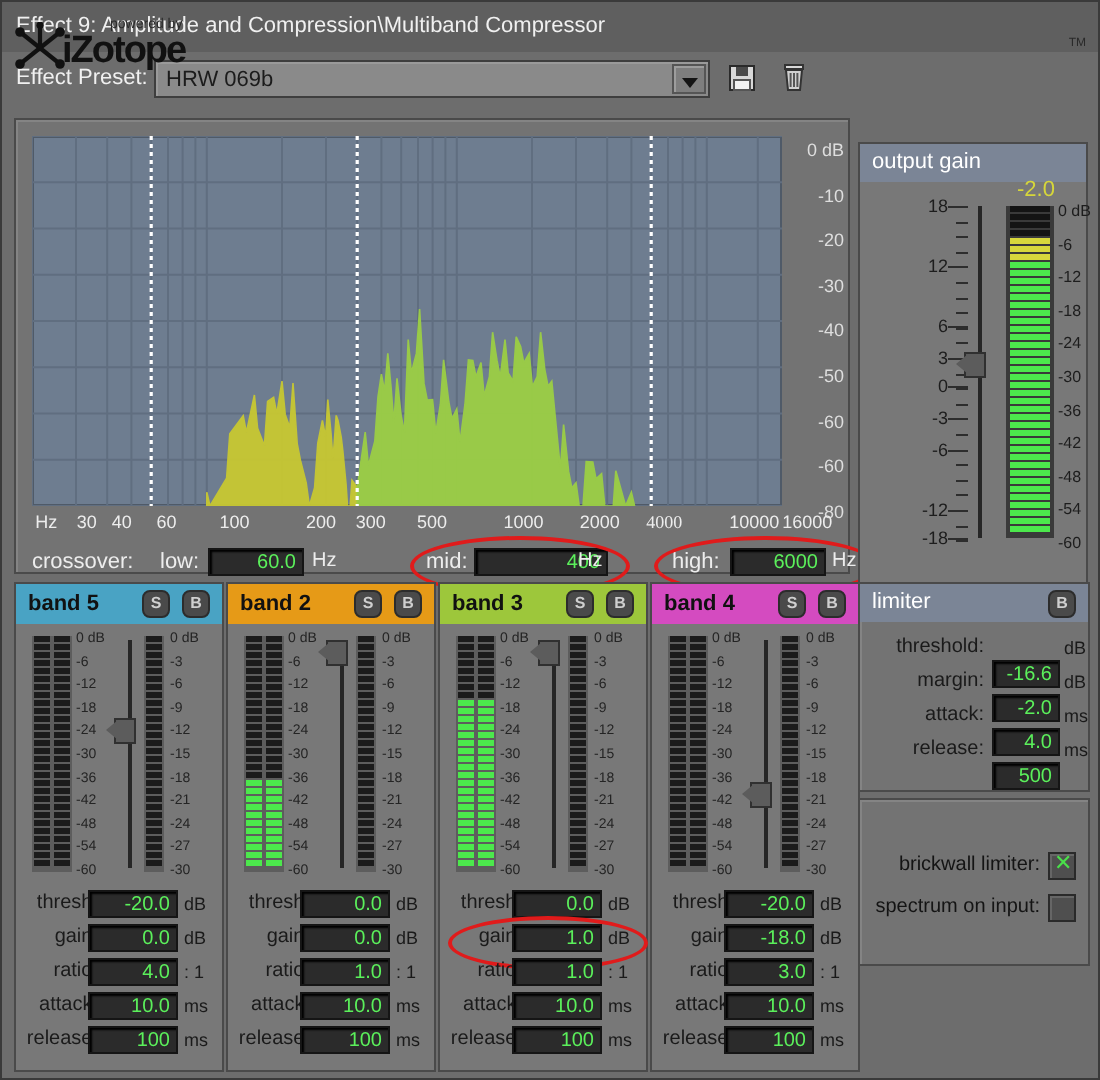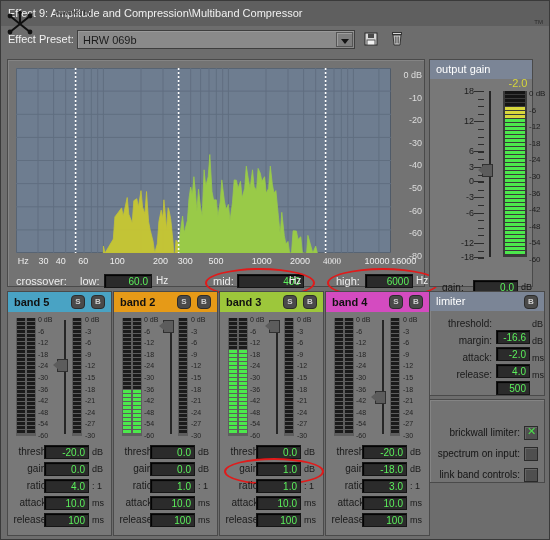--- a/index.html
+++ b/index.html
@@ -49,21 +49,21 @@
   .crossrow{position:absolute;left:8px;top:212px;width:404px;height:18px;}
   .crossrow .cl{position:absolute;top:3px;font-size:11px;color:#ededed;}
   .numbox{position:absolute;background:#2b2b2b;border:1px solid #151515;
           box-sizing:border-box;height:14px;line-height:13px;text-align:right;
           padding-right:3px;font-size:10px;color:#5bf05b;
           box-shadow:inset 1px 1px 1px #000;}
   .redoval{position:absolute;border:2px solid #e01b1b;border-radius:50%;
            pointer-events:none;background:transparent;}
 
   
-  #outputgain-panel{left:428px;top:58px;width:104px;height:228px;}
+  #outputgain-panel{left:428px;top:70px;width:115px;height:228px;}
   #outputgain-panel .phead{background:#7b8596;}
   .ogbody{position:absolute;left:0;top:19px;right:0;bottom:0;background:#787878;}
   .ogscale{position:absolute;left:6px;top:10px;width:48px;height:170px;}
   .ogscale .tk{position:absolute;right:0;width:8px;height:1px;background:#2d2d2d;}
   .ogscale .tkl{position:absolute;right:10px;font-size:9px;color:#1d1d1d;white-space:nowrap;}
   .ogtrack{position:absolute;left:59px;top:12px;width:2px;height:166px;background:#262626;}
   .thumb{position:absolute;width:15px;height:13px;}
   .thumb:before{content:"";position:absolute;left:4px;top:0;width:11px;height:13px;
        background:#5c5c5c;border:1px solid #303030;box-sizing:border-box;}
   .thumb:after{content:"";position:absolute;left:0;top:1px;
@@ -1082,24 +1082,20 @@
   <div class="panel" id="options-panel">
     <div id="options-rows" style="position:absolute;left:0;top:23px;width:100%;">
         <div class="orow">
           <span class="ol">brickwall limiter:</span>
           <span class="chk on"></span>
         </div>
         <div class="orow">
           <span class="ol">spectrum on input:</span>
           <span class="chk"></span>
         </div>
-        <div class="orow">
-          <span class="ol">link band controls:</span>
-          <span class="chk"></span>
-        </div>
       </div>
   </div>
 
   <div id="logo-panel">
     <svg class="star" width="26" height="26" viewBox="0 0 26 26">
       <g stroke="#111" stroke-width="2.1" fill="none">
         <line x1="13" y1="13" x2="3" y2="5"></line>
           <line x1="13" y1="13" x2="23" y2="5"></line>
         <line x1="13" y1="13" x2="3" y2="21"></line>
           <line x1="13" y1="13" x2="23" y2="21"></line>
@@ -1107,16 +1103,17 @@
       </g>
       <g fill="#111">
         <circle cx="3" cy="5" r="2.4"></circle>
           <circle cx="23" cy="5" r="2.4"></circle>
         <circle cx="3" cy="21" r="2.4"></circle>
           <circle cx="23" cy="21" r="2.4"></circle>
         <circle cx="13" cy="1.6" r="1.8"></circle>
       </g>
     </svg>
     <div class="logosub">powered by</div>
+    <div class="logotxt">iZotope</div>
     <div class="logotm">TM</div>
   </div>
 
 </div>
 
 </body></html>

